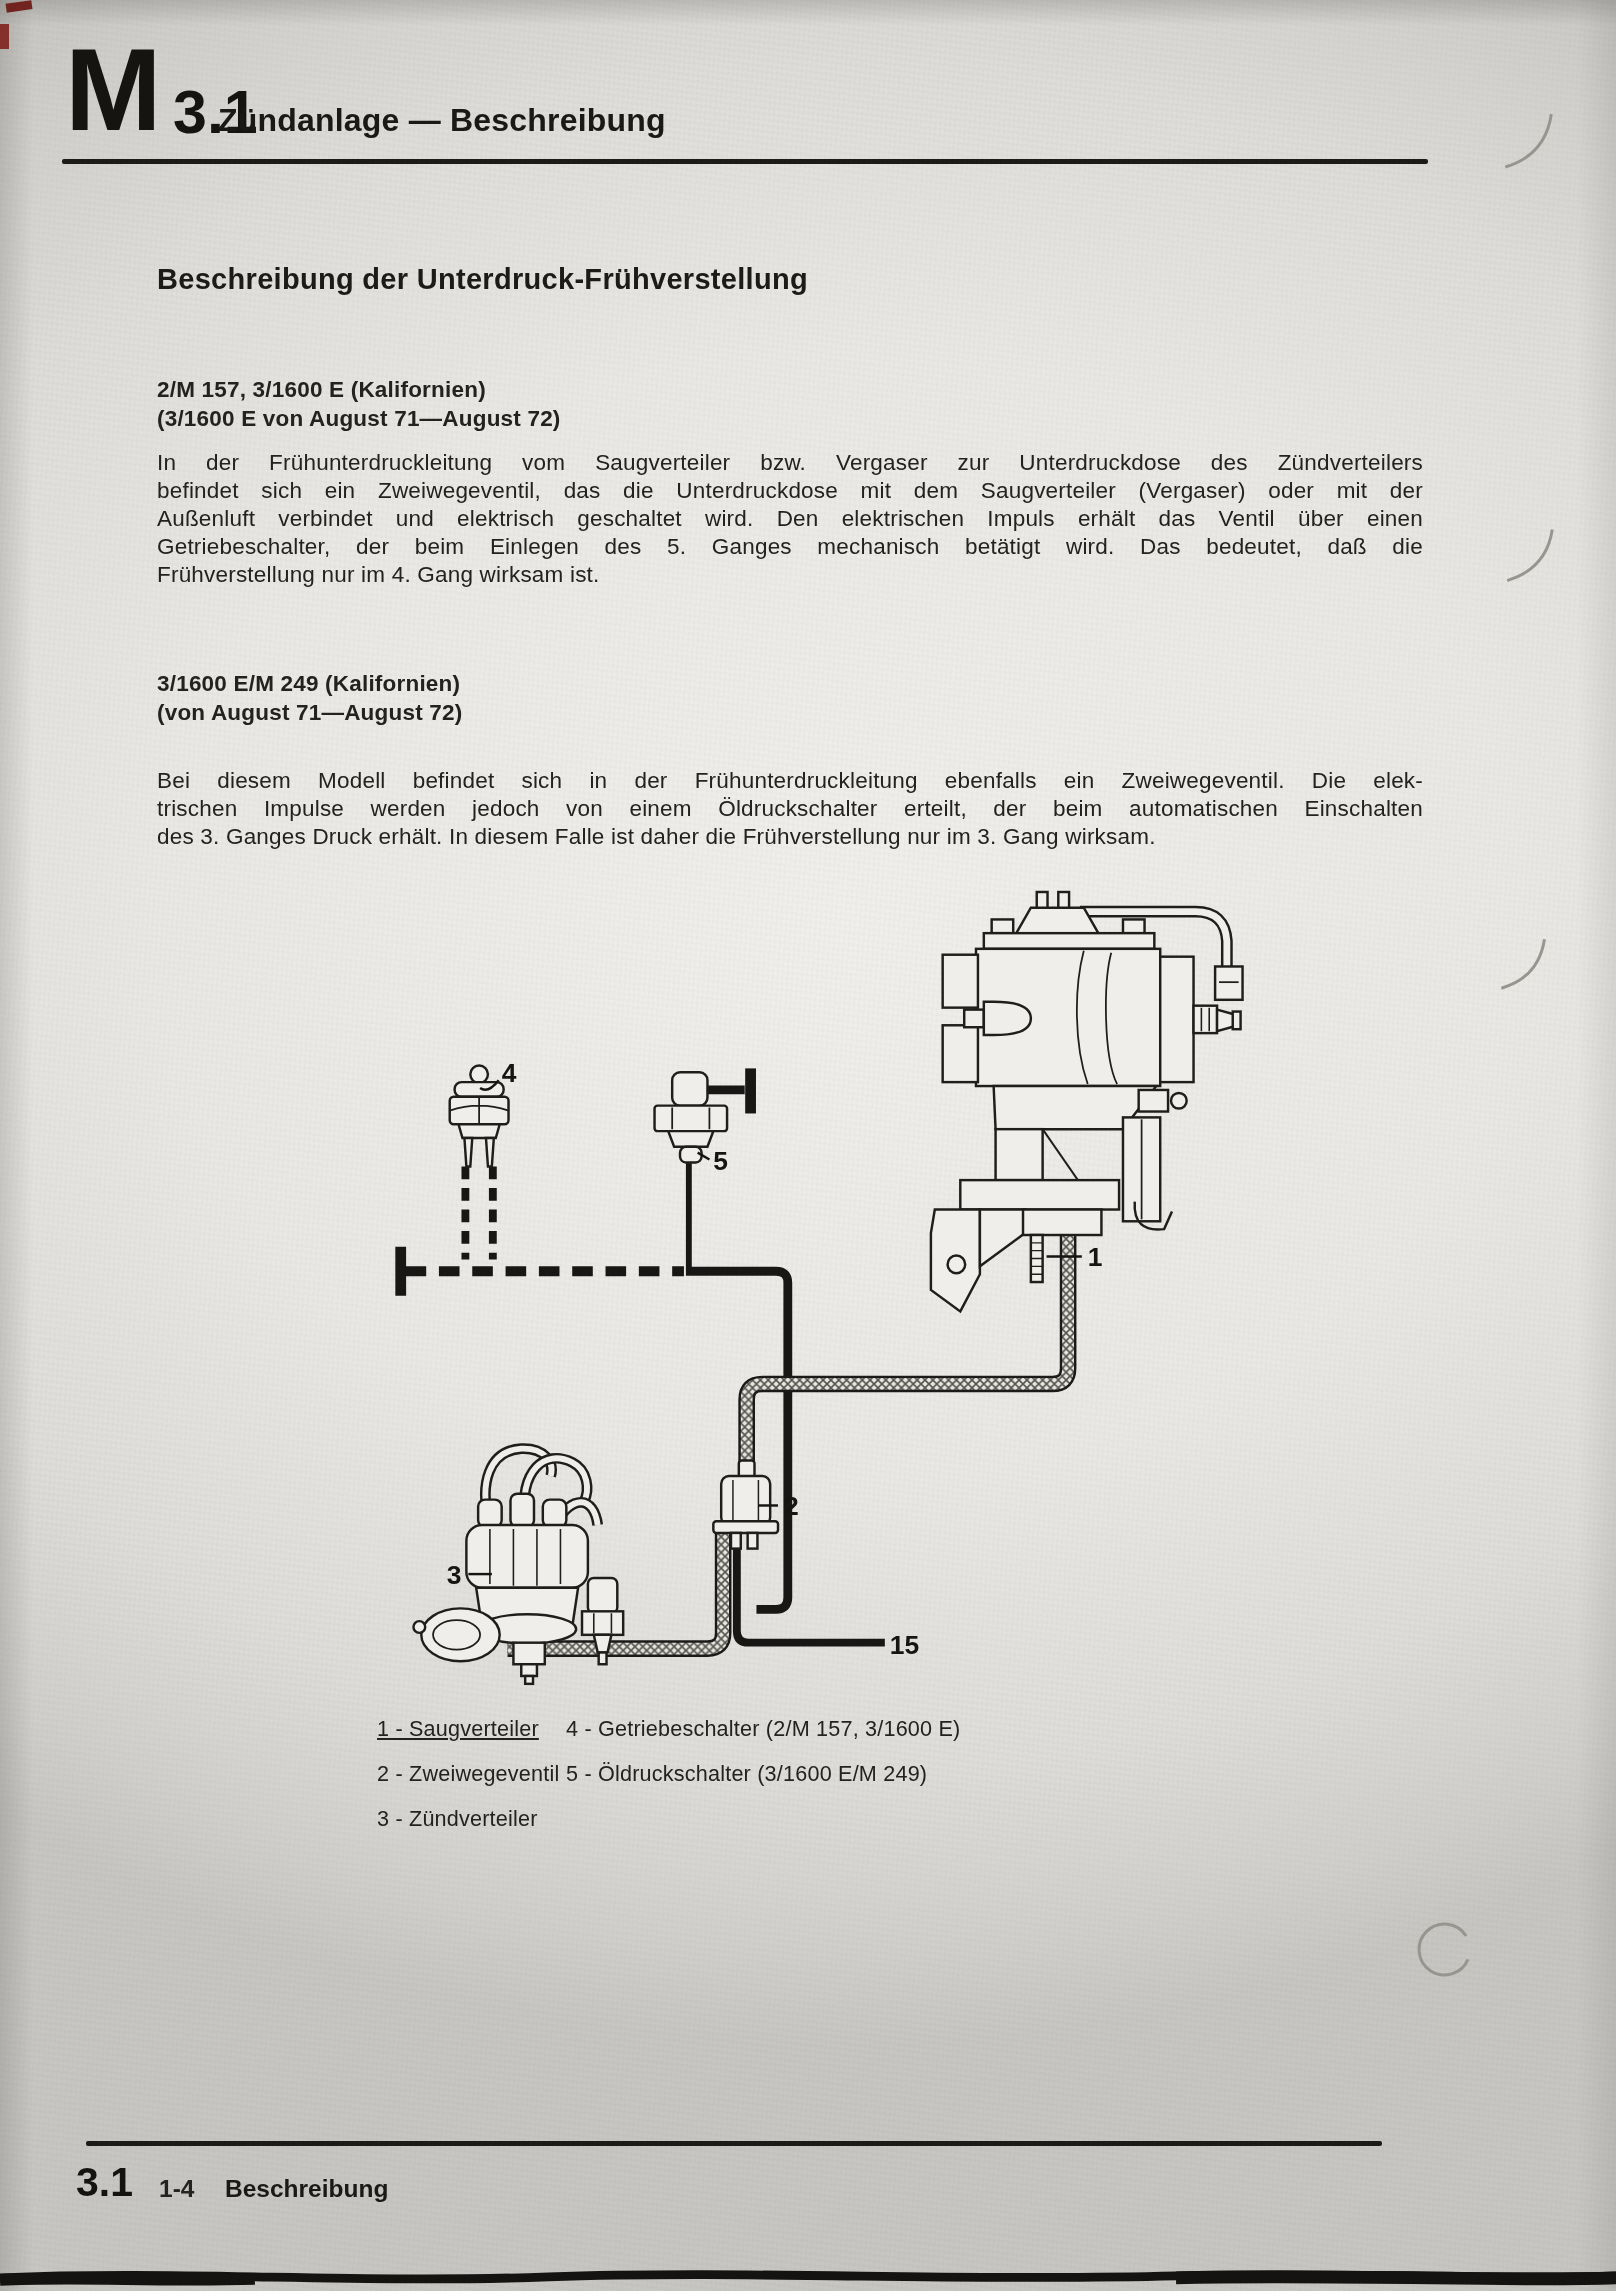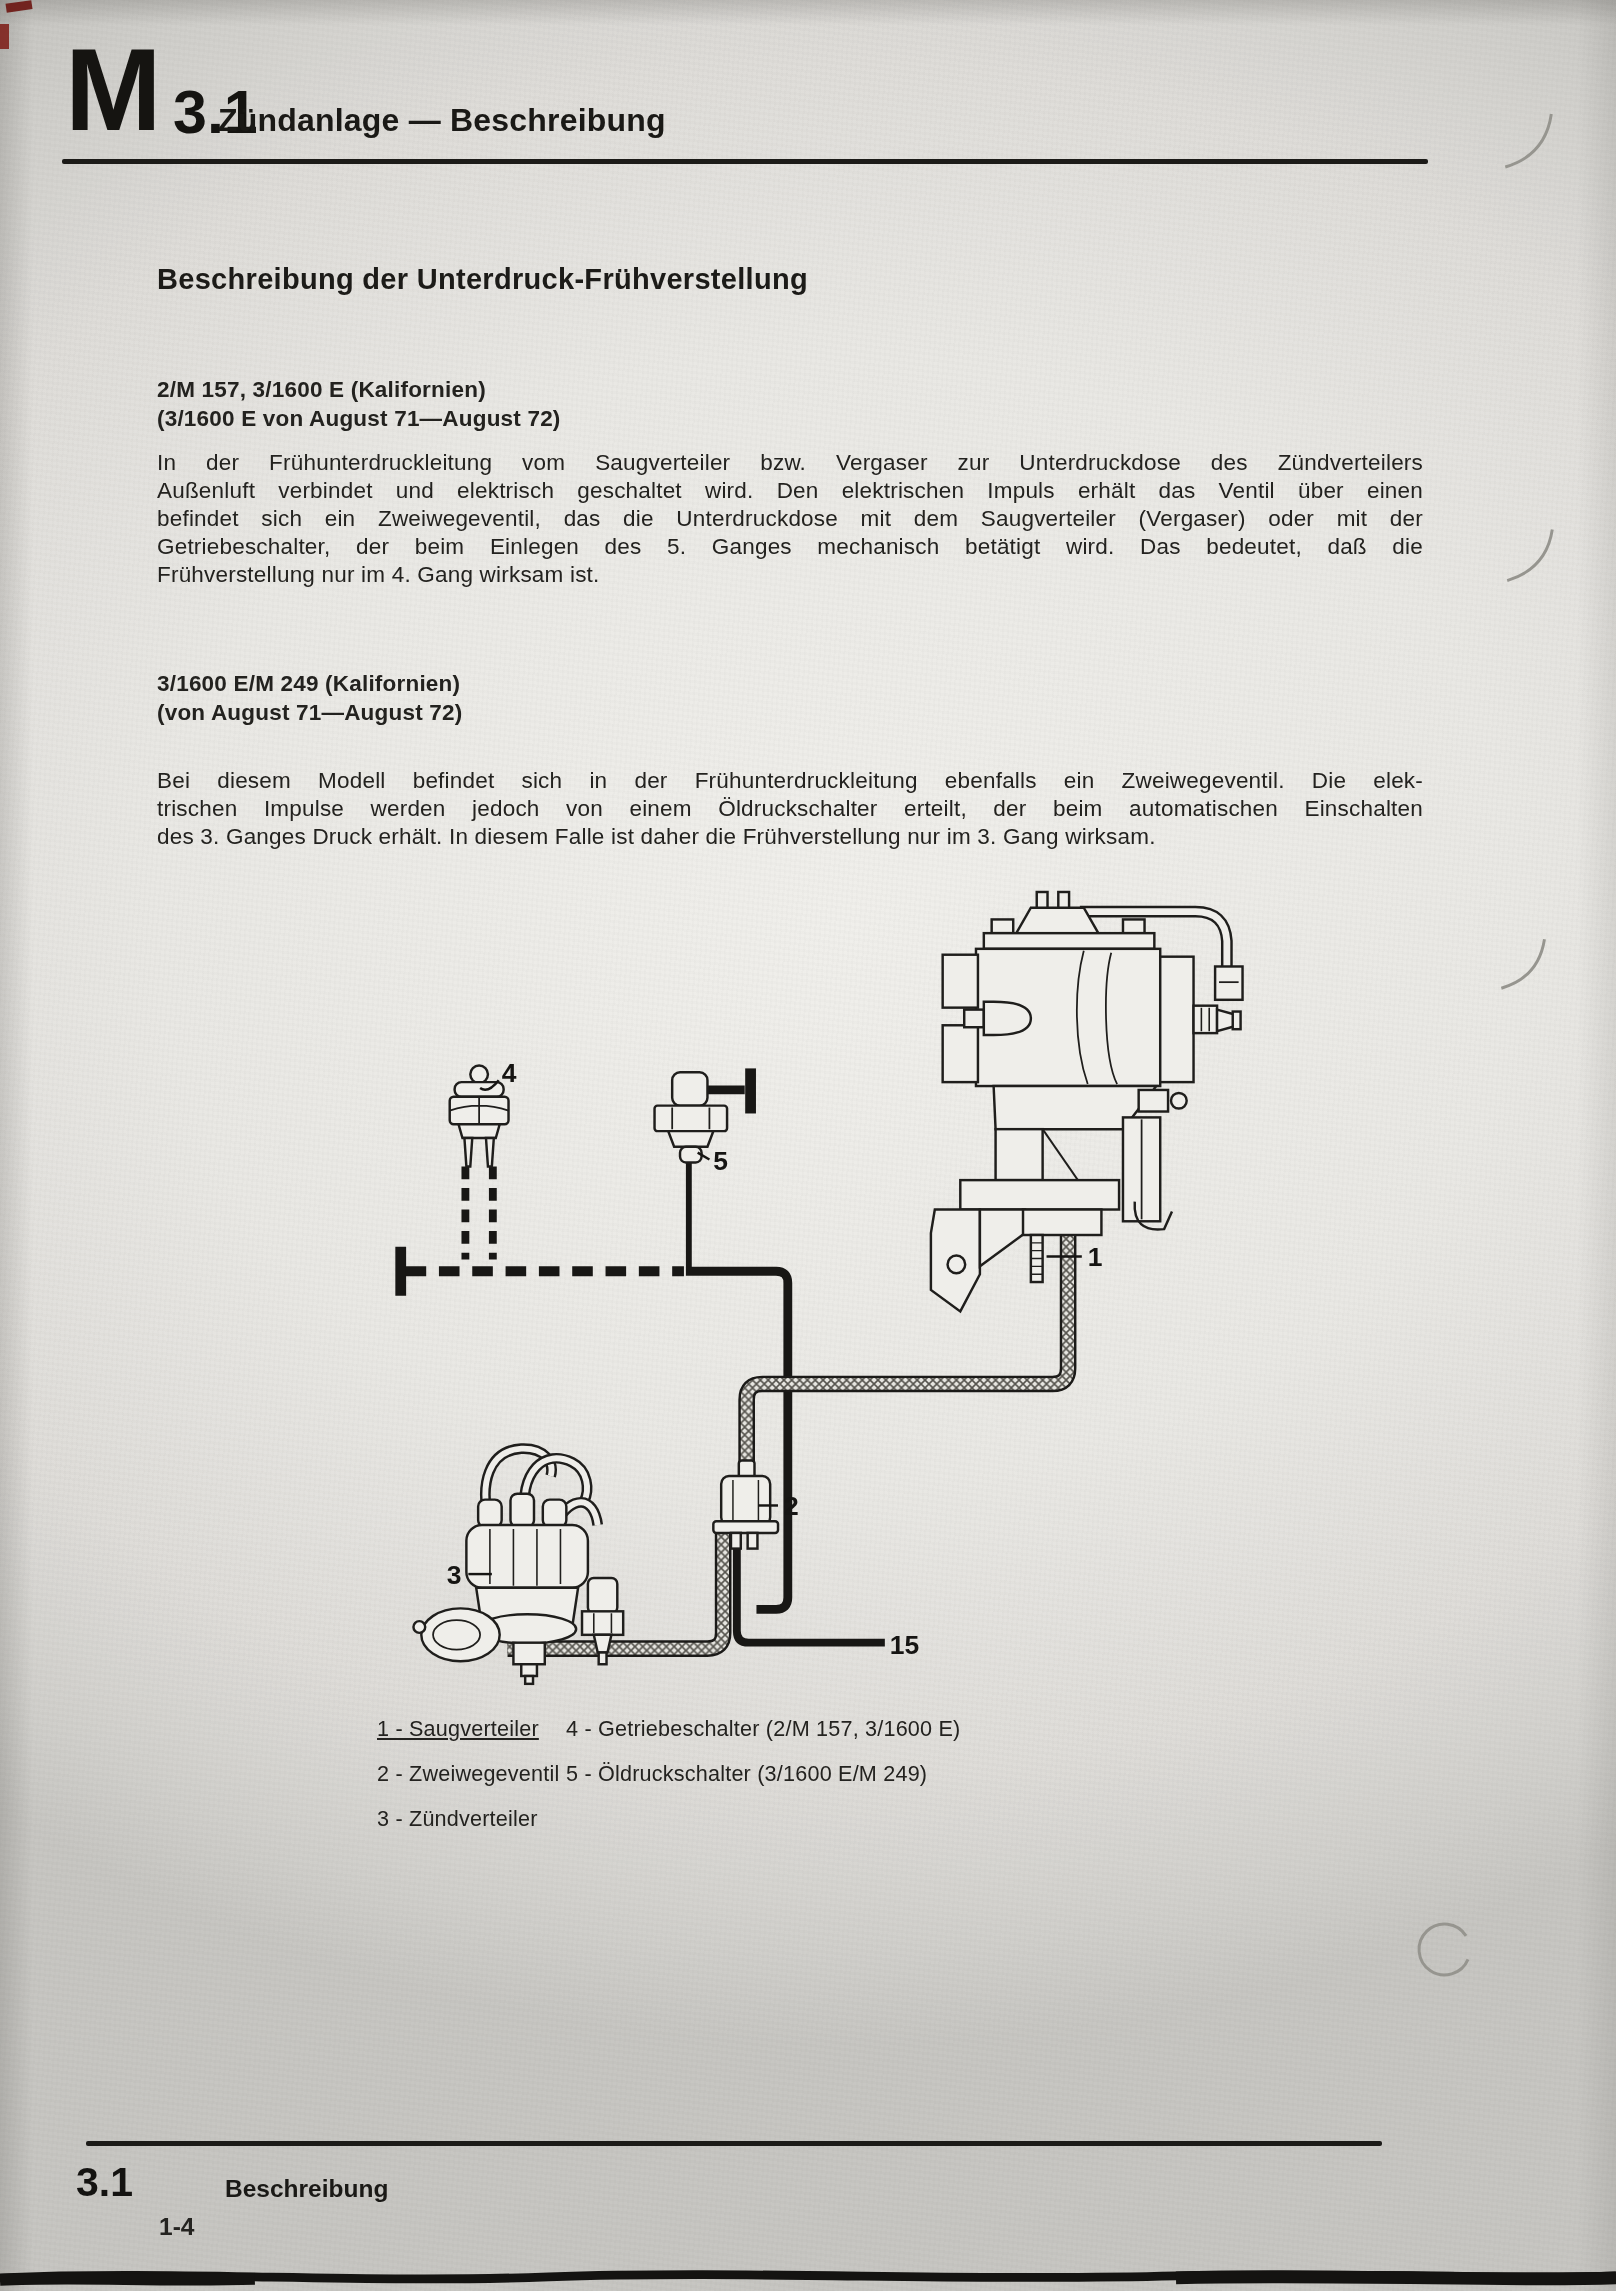--- a/index.html
+++ b/index.html
@@ -24,21 +24,21 @@
   .main-title{left:157px;top:263px;font-size:29px;font-weight:bold;letter-spacing:0.3px;color:#1c1b18;}
   .subhead{left:157px;font-size:22.5px;line-height:29px;letter-spacing:0.2px;font-weight:bold;}
   .para{left:157px;width:1266px;font-size:22.5px;line-height:28px;letter-spacing:0.2px;}
   .para .ln{text-align:justify;text-align-last:justify;}
   .para .ln.last{text-align-last:left;}
   
   .legend-item{font-size:21.6px;line-height:23.5px;letter-spacing:0.2px;}
   
   .ftr-rule{left:86px;top:2141px;width:1296px;height:4.9px;background:#1c1b18;border-radius:2px;}
   .ftr-sec{left:76px;top:2162px;font-size:41px;line-height:1;font-weight:bold;color:#141311;}
-  .ftr-range{left:159px;top:2177px;font-size:24.5px;line-height:1;font-weight:bold;color:#242320;margin-top:38px;}
+  .ftr-range{left:159px;top:2177px;font-size:24.5px;line-height:1;font-weight:bold;color:#242320;}
   .ftr-label{left:225px;top:2177px;font-size:24.5px;line-height:1;font-weight:bold;color:#1a1916;}
   
   .red-mark-a{left:5.9px;top:2px;width:25.5px;height:8.8px;background:#6c1511;transform:rotate(-8deg);opacity:.9;}
   .red-mark-b{left:0px;top:23.5px;width:8.8px;height:25.5px;background:#7c1a14;opacity:.85;}
   svg text{font-family:"Liberation Sans",sans-serif;}
 </style>
 </head>
 <body>
 
 <div class="page">
@@ -52,22 +52,22 @@
   <div class="abs hdr-rule"></div>
 
   <div class="abs main-title">Beschreibung der Unterdruck-Frühverstellung</div>
 
   <div class="abs subhead" style="top:375px;">
     <div class="ln">2/M 157, 3/1600 E (Kalifornien)</div>
     <div class="ln">(3/1600 E von August 71—August 72)</div>
   </div>
   <div class="abs para" style="top:449px;">
     <div class="ln">In der Frühunterdruckleitung vom Saugverteiler bzw. Vergaser zur Unterdruckdose des Zündverteilers</div>
+    <div class="ln">befindet sich ein Zweiwegeventil, das die Unterdruckdose mit dem Saugverteiler (Vergaser) oder mit der</div>
     <div class="ln">Außenluft verbindet und elektrisch geschaltet wird. Den elektrischen Impuls erhält das Ventil über einen</div>
-    <div class="ln">befindet sich ein Zweiwegeventil, das die Unterdruckdose mit dem Saugverteiler (Vergaser) oder mit der</div>
     <div class="ln">Getriebeschalter, der beim Einlegen des 5. Ganges mechanisch betätigt wird. Das bedeutet, daß die</div>
     <div class="ln last">Frühverstellung nur im 4. Gang wirksam ist.</div>
   </div>
 
   <div class="abs subhead" style="top:669px;">
     <div class="ln">3/1600 E/M 249 (Kalifornien)</div>
     <div class="ln">(von August 71—August 72)</div>
   </div>
   <div class="abs para" style="top:767px;">
     <div class="ln">Bei diesem Modell befindet sich in der Frühunterdruckleitung ebenfalls ein Zweiwegeventil. Die elek-</div>

